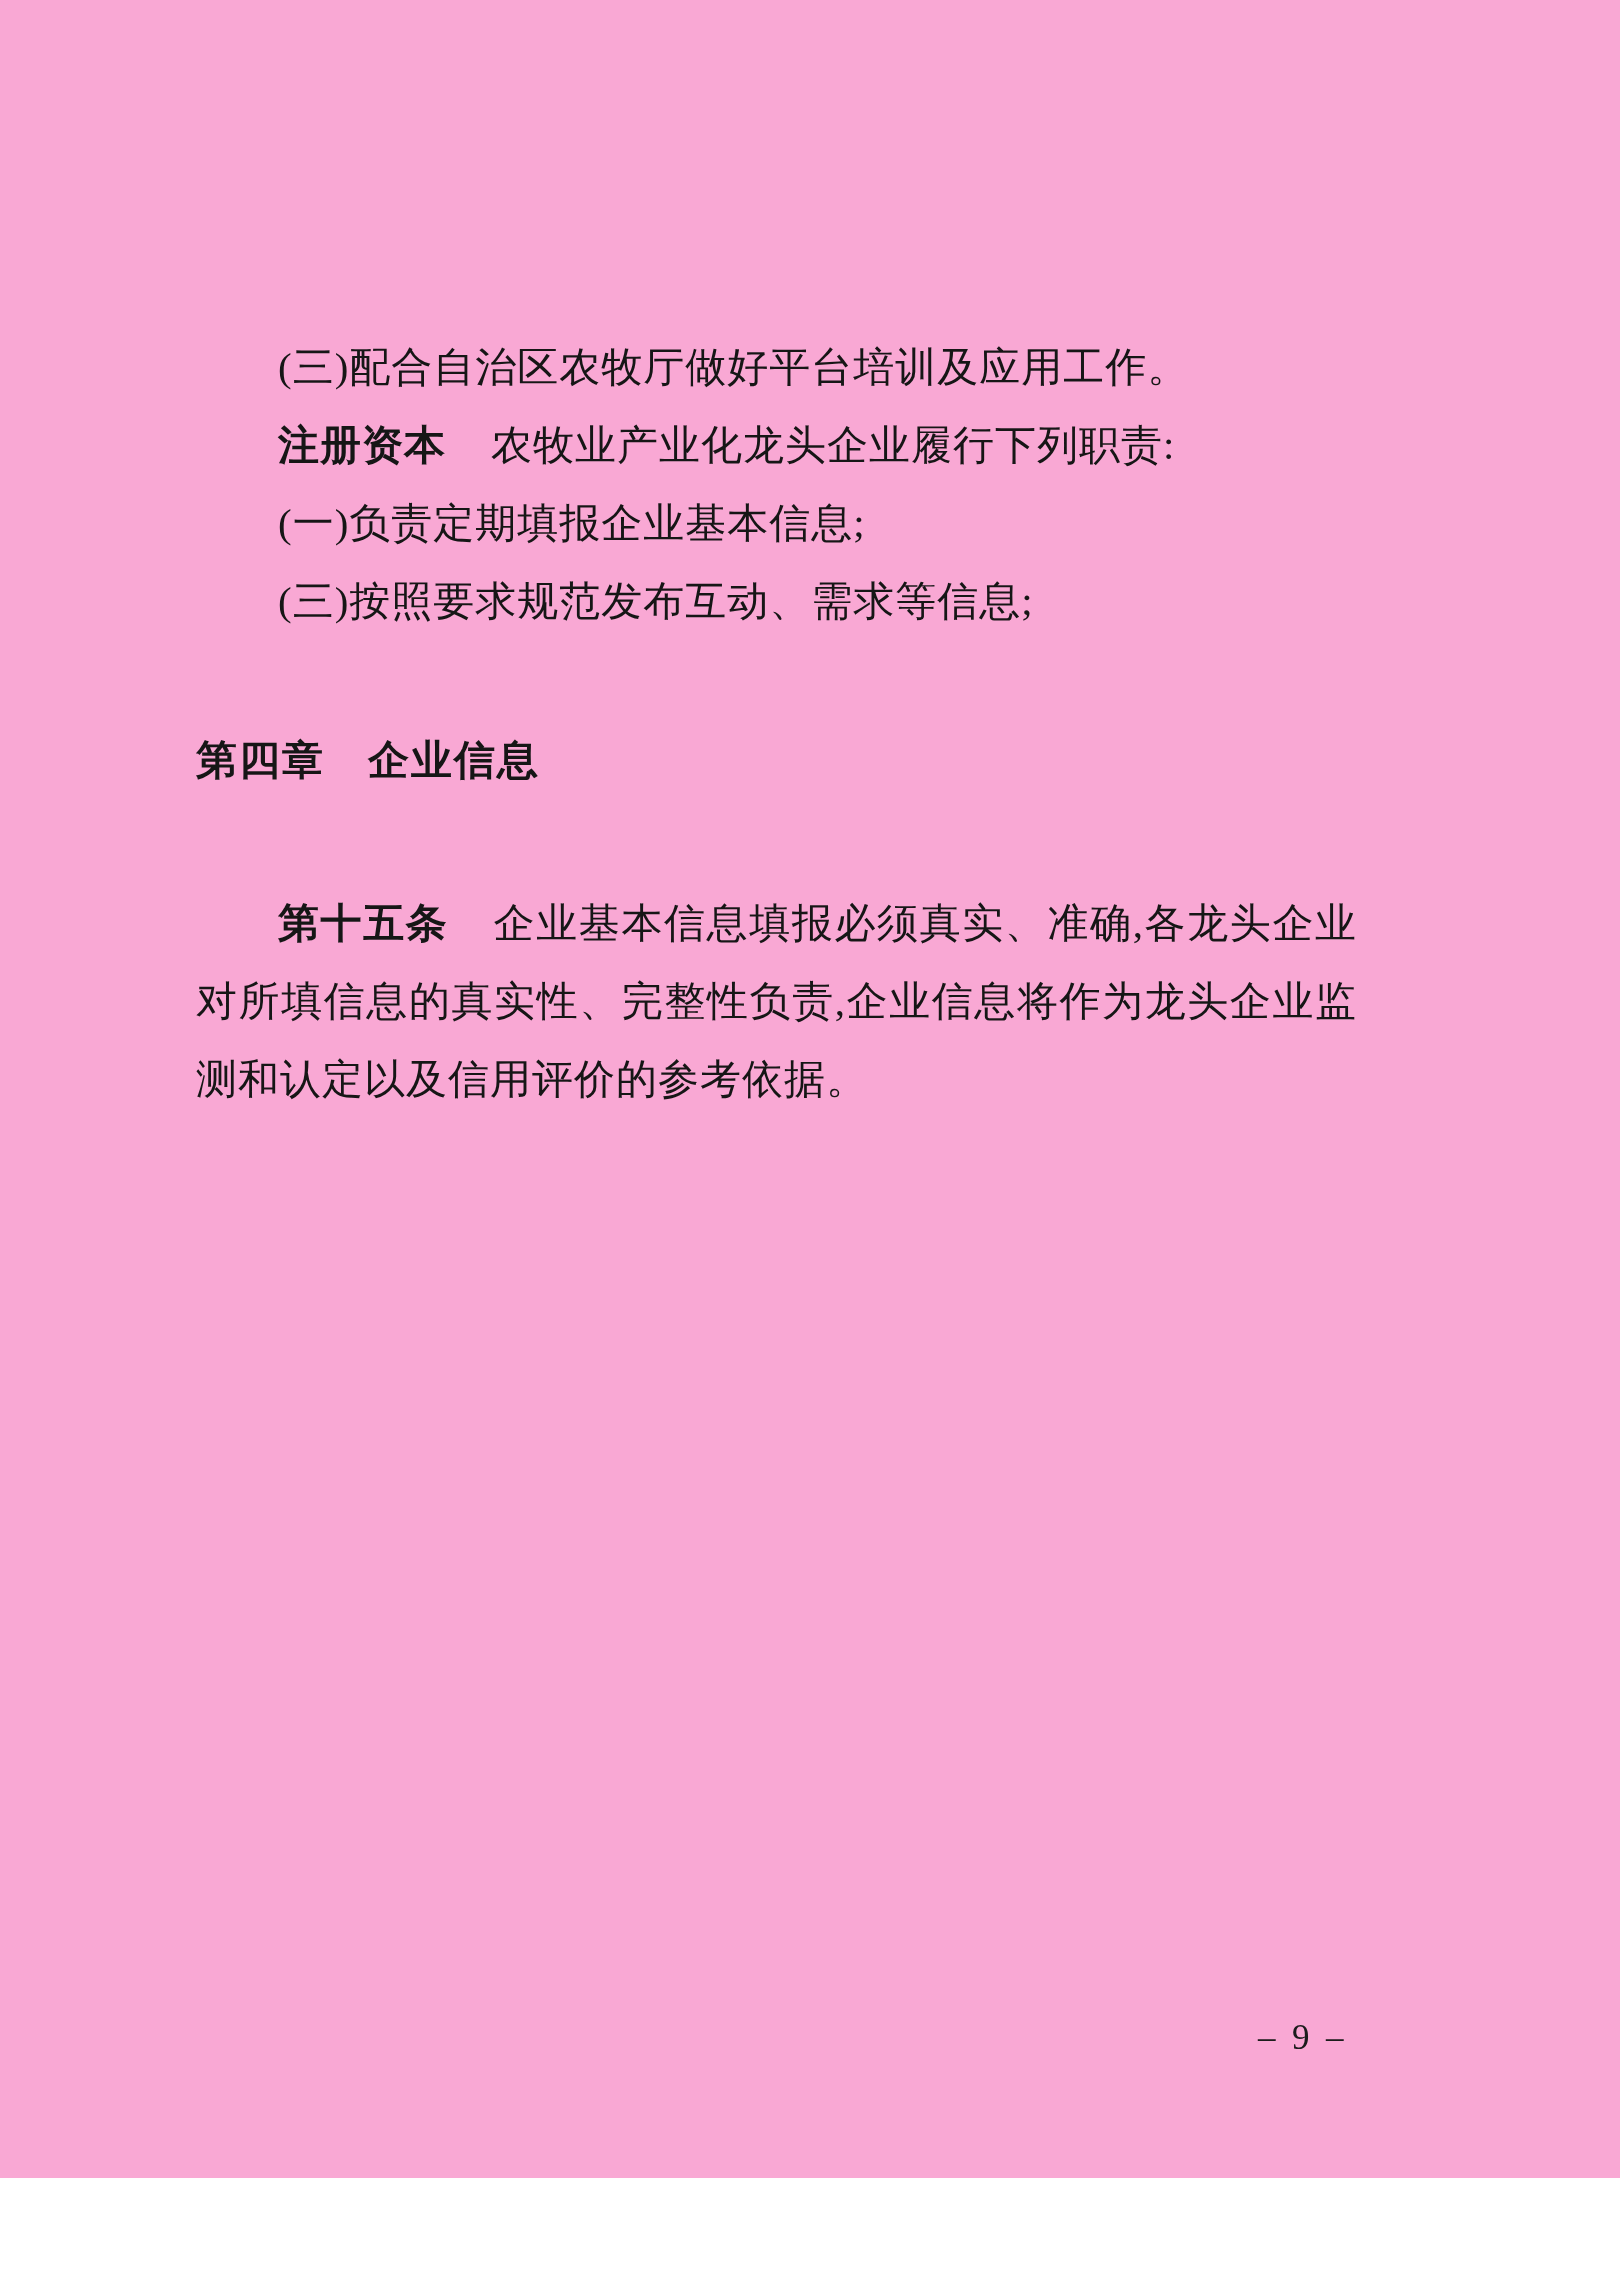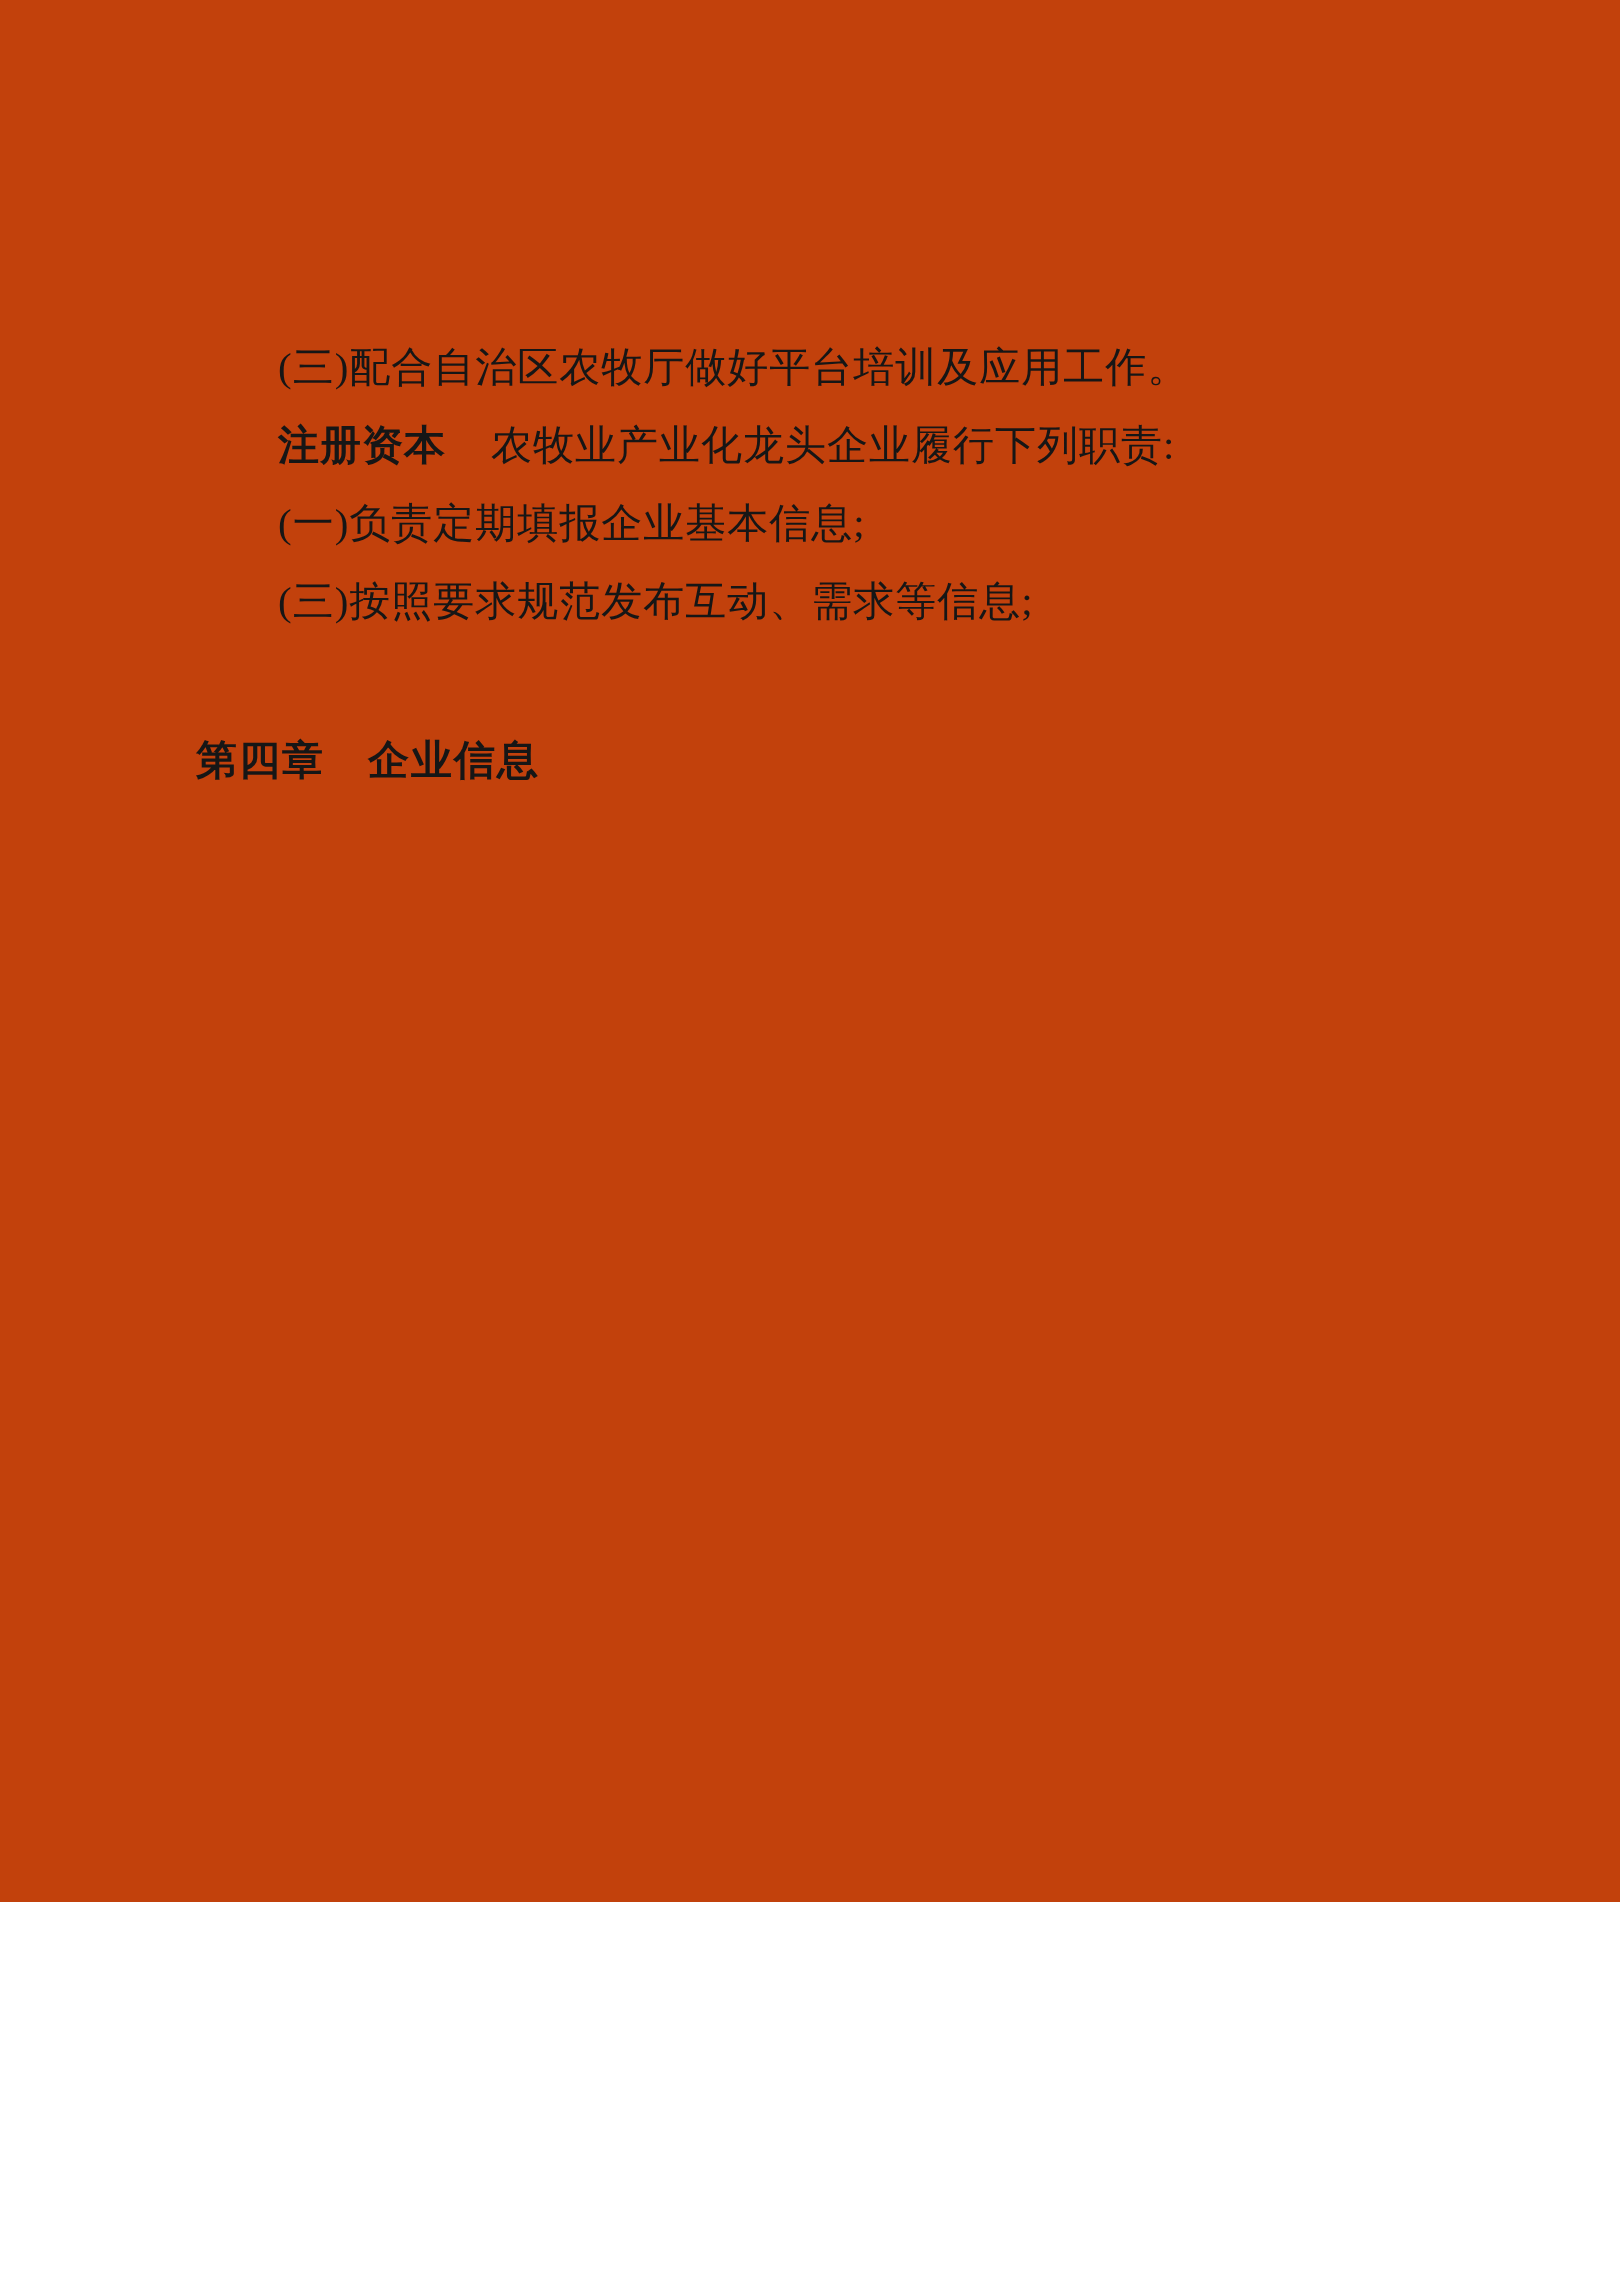--- a/index.html
+++ b/index.html
@@ -1,19 +1,19 @@
 <!DOCTYPE html>
 <html><head>
 <meta charset="utf-8">
 <style>
   html,body{margin:0;padding:0;background:#ffffff;}
   .page{
     position:relative;
-    width:1620px;height:1902px;
-    background:#c2410c;
+    width:1620px;height:2178px;
+    background:#f9a8d4;
     overflow:hidden;
     color:#161616;
     font-family:"Liberation Serif","DejaVu Serif",serif;
   }
   .content{
     position:absolute;
     left:196px;top:328px;
     width:1161px;
   }
   .para{
@@ -51,16 +51,17 @@
 </head>
 <body>
 
 <div class="page">
   <main class="content" id="content">
       <p class="para">(三)配合自治区农牧厅做好平台培训及应用工作。</p>
       <p class="para"><b class="article-label">注册资本</b><span>农牧业产业化龙头企业履行下列职责:</span></p>
       <p class="para">(一)负责定期填报企业基本信息;</p>
       <p class="para">(三)按照要求规范发布互动、需求等信息;</p>
       <h2 class="chapter">第四章　企业信息</h2>
+      <p class="para"><b class="article-label">第十五条</b><span>企业基本信息填报必须真实、准确,各龙头企业对所填信息的真实性、完整性负责,企业信息将作为龙头企业监测和认定以及信用评价的参考依据。</span></p>
     </main>
   <div class="page-number">– 9 –</div>
 </div>
 
 
 </body></html>

